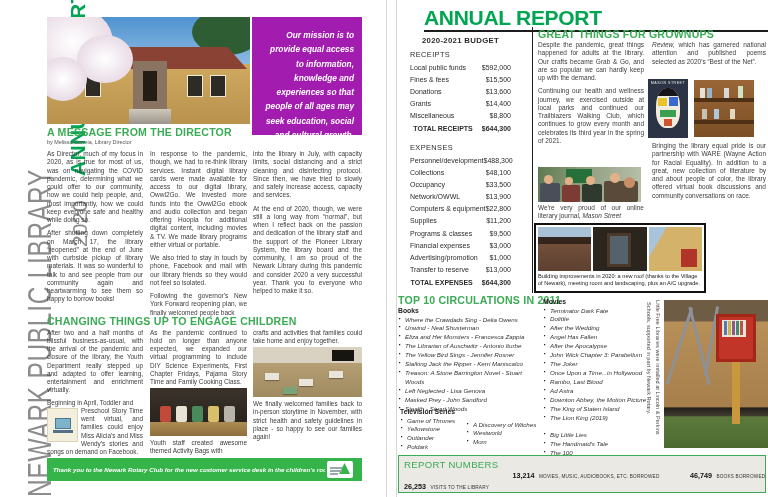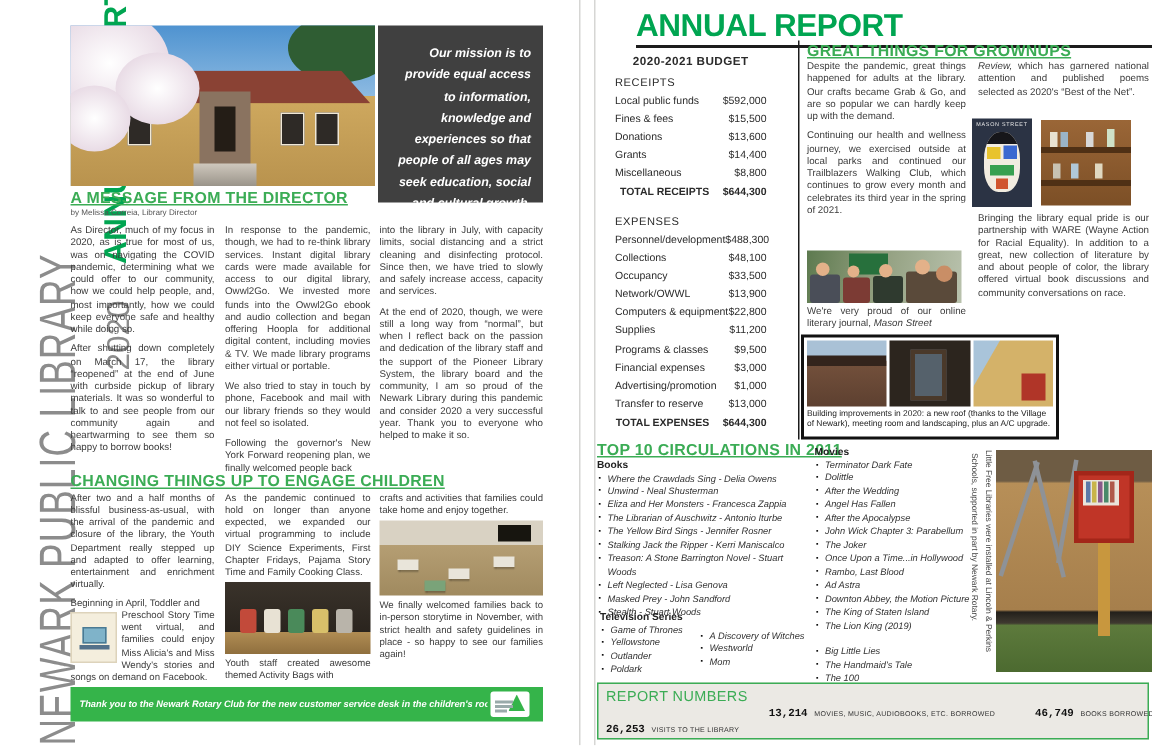--- a/index.html
+++ b/index.html
@@ -2,36 +2,36 @@
 <html><head>
 <meta charset="utf-8">
 <style>
   * { margin:0; padding:0; box-sizing:border-box; }
   html,body { background:#fff; }
   body { font-family:"Liberation Sans", sans-serif; }
   #page { position:relative; width:768px; height:497px; background:#fff; overflow:hidden; }
   .abs { position:absolute; }
 
   
-  .gr-head { color:#3bac55; font-weight:bold; font-size:10.6px; letter-spacing:.2px; white-space:nowrap;text-decoration:underline; }
+  .gr-head { color:#3bac55; font-weight:bold; font-size:10.6px; letter-spacing:.2px; white-space:nowrap; }
   .body-col { font-size:6.5px; line-height:1.27; text-align:justify; color:#3c3c3c; }
   .body-col p { margin-bottom:5px; }
   .byline { font-size:5.4px; color:#555; }
 
   
   .v-rot { transform-origin:0 0; white-space:nowrap; }
   #sidebar-library { left:20px; top:497px; transform:rotate(-90deg) scaleX(.72); font-size:34px; color:#8c8c8c; letter-spacing:1px; width:370px; }
   #sidebar-annual  { left:66px; top:176px; transform:rotate(-90deg); font-size:21px; font-weight:bold; color:#00a551; width:150px; letter-spacing:.3px; }
   #sidebar-year    { left:68px; top:247px; transform:rotate(-90deg); font-size:21px; color:#8c8c8c; width:60px; }
 
   
   .gutter { top:0; width:1px; height:497px; background:#d6d6d4; }
 
   
-  #mission-box { left:252px; top:17px; width:110px; height:118px; background:#404040; color:#fff;
+  #mission-box { left:252px; top:17px; width:110px; height:118px; background:#a21caf; color:#fff;
     font-style:italic; font-weight:bold; font-size:8.3px; line-height:1.72; text-align:right; padding:11px 8px; }
 
   
   .photo { overflow:hidden; }
   #lib-photo { left:47px; top:17px; width:203px; height:107px; background:linear-gradient(#4f93d0,#9cc4e6 55%,#c3dcef); }
   #lib-photo .bldg { position:absolute; left:0; top:47px; width:203px; height:60px; background:linear-gradient(#cfa95f,#b9934e); }
   #lib-photo .roof { position:absolute; left:4px; top:30px; width:196px; height:22px; background:#8a4234; clip-path:polygon(0 100%,10% 0,90% 0,100% 100%); }
   #lib-photo .win { position:absolute; top:58px; width:16px; height:22px; background:#2e2a26; border:1.5px solid #efe7d6; }
   #lib-photo .porch { position:absolute; left:86px; top:44px; width:34px; height:52px; background:#8a7360; }
   #lib-photo .door { position:absolute; left:96px; top:54px; width:14px; height:30px; background:#241d16; }
@@ -124,21 +124,21 @@
   #lfl-photo .boxin i { position:absolute; top:1px; width:3px; height:14px; display:block; }
   #lfl-photo .post { position:absolute; left:68px; top:62px; width:8px; height:62px; background:#c8973e; }
 
   
   #notable { left:398px; top:455px; width:368px; height:38px; background:#ebe9e4; border:1.6px solid #3bac55; display:flex; padding:3px 5px; gap:8px; }
   #notable .c1 { width:102px; }
   #notable .c2 { width:172px; padding-top:1px; }
   #notable .c3 { width:70px; padding-top:1px; }
   #notable .ttl { color:#3bac55; font-size:9.6px; letter-spacing:.3px; white-space:nowrap; margin-bottom:1px; }
   .nn { white-space:nowrap; line-height:1.6; }
-  .nn b { font-size:7.2px; color:#111;font-family:Liberation Mono, monospace; }
+  .nn b { font-size:7.2px; color:#111; }
   .nn span { font-size:4.7px; color:#333; letter-spacing:.2px; }
 </style>
 </head>
 <body>
 
 <div id="page">
 
   <div class="abs gutter" style="left:386px"></div>
   <div class="abs gutter" style="left:396px"></div>
 

